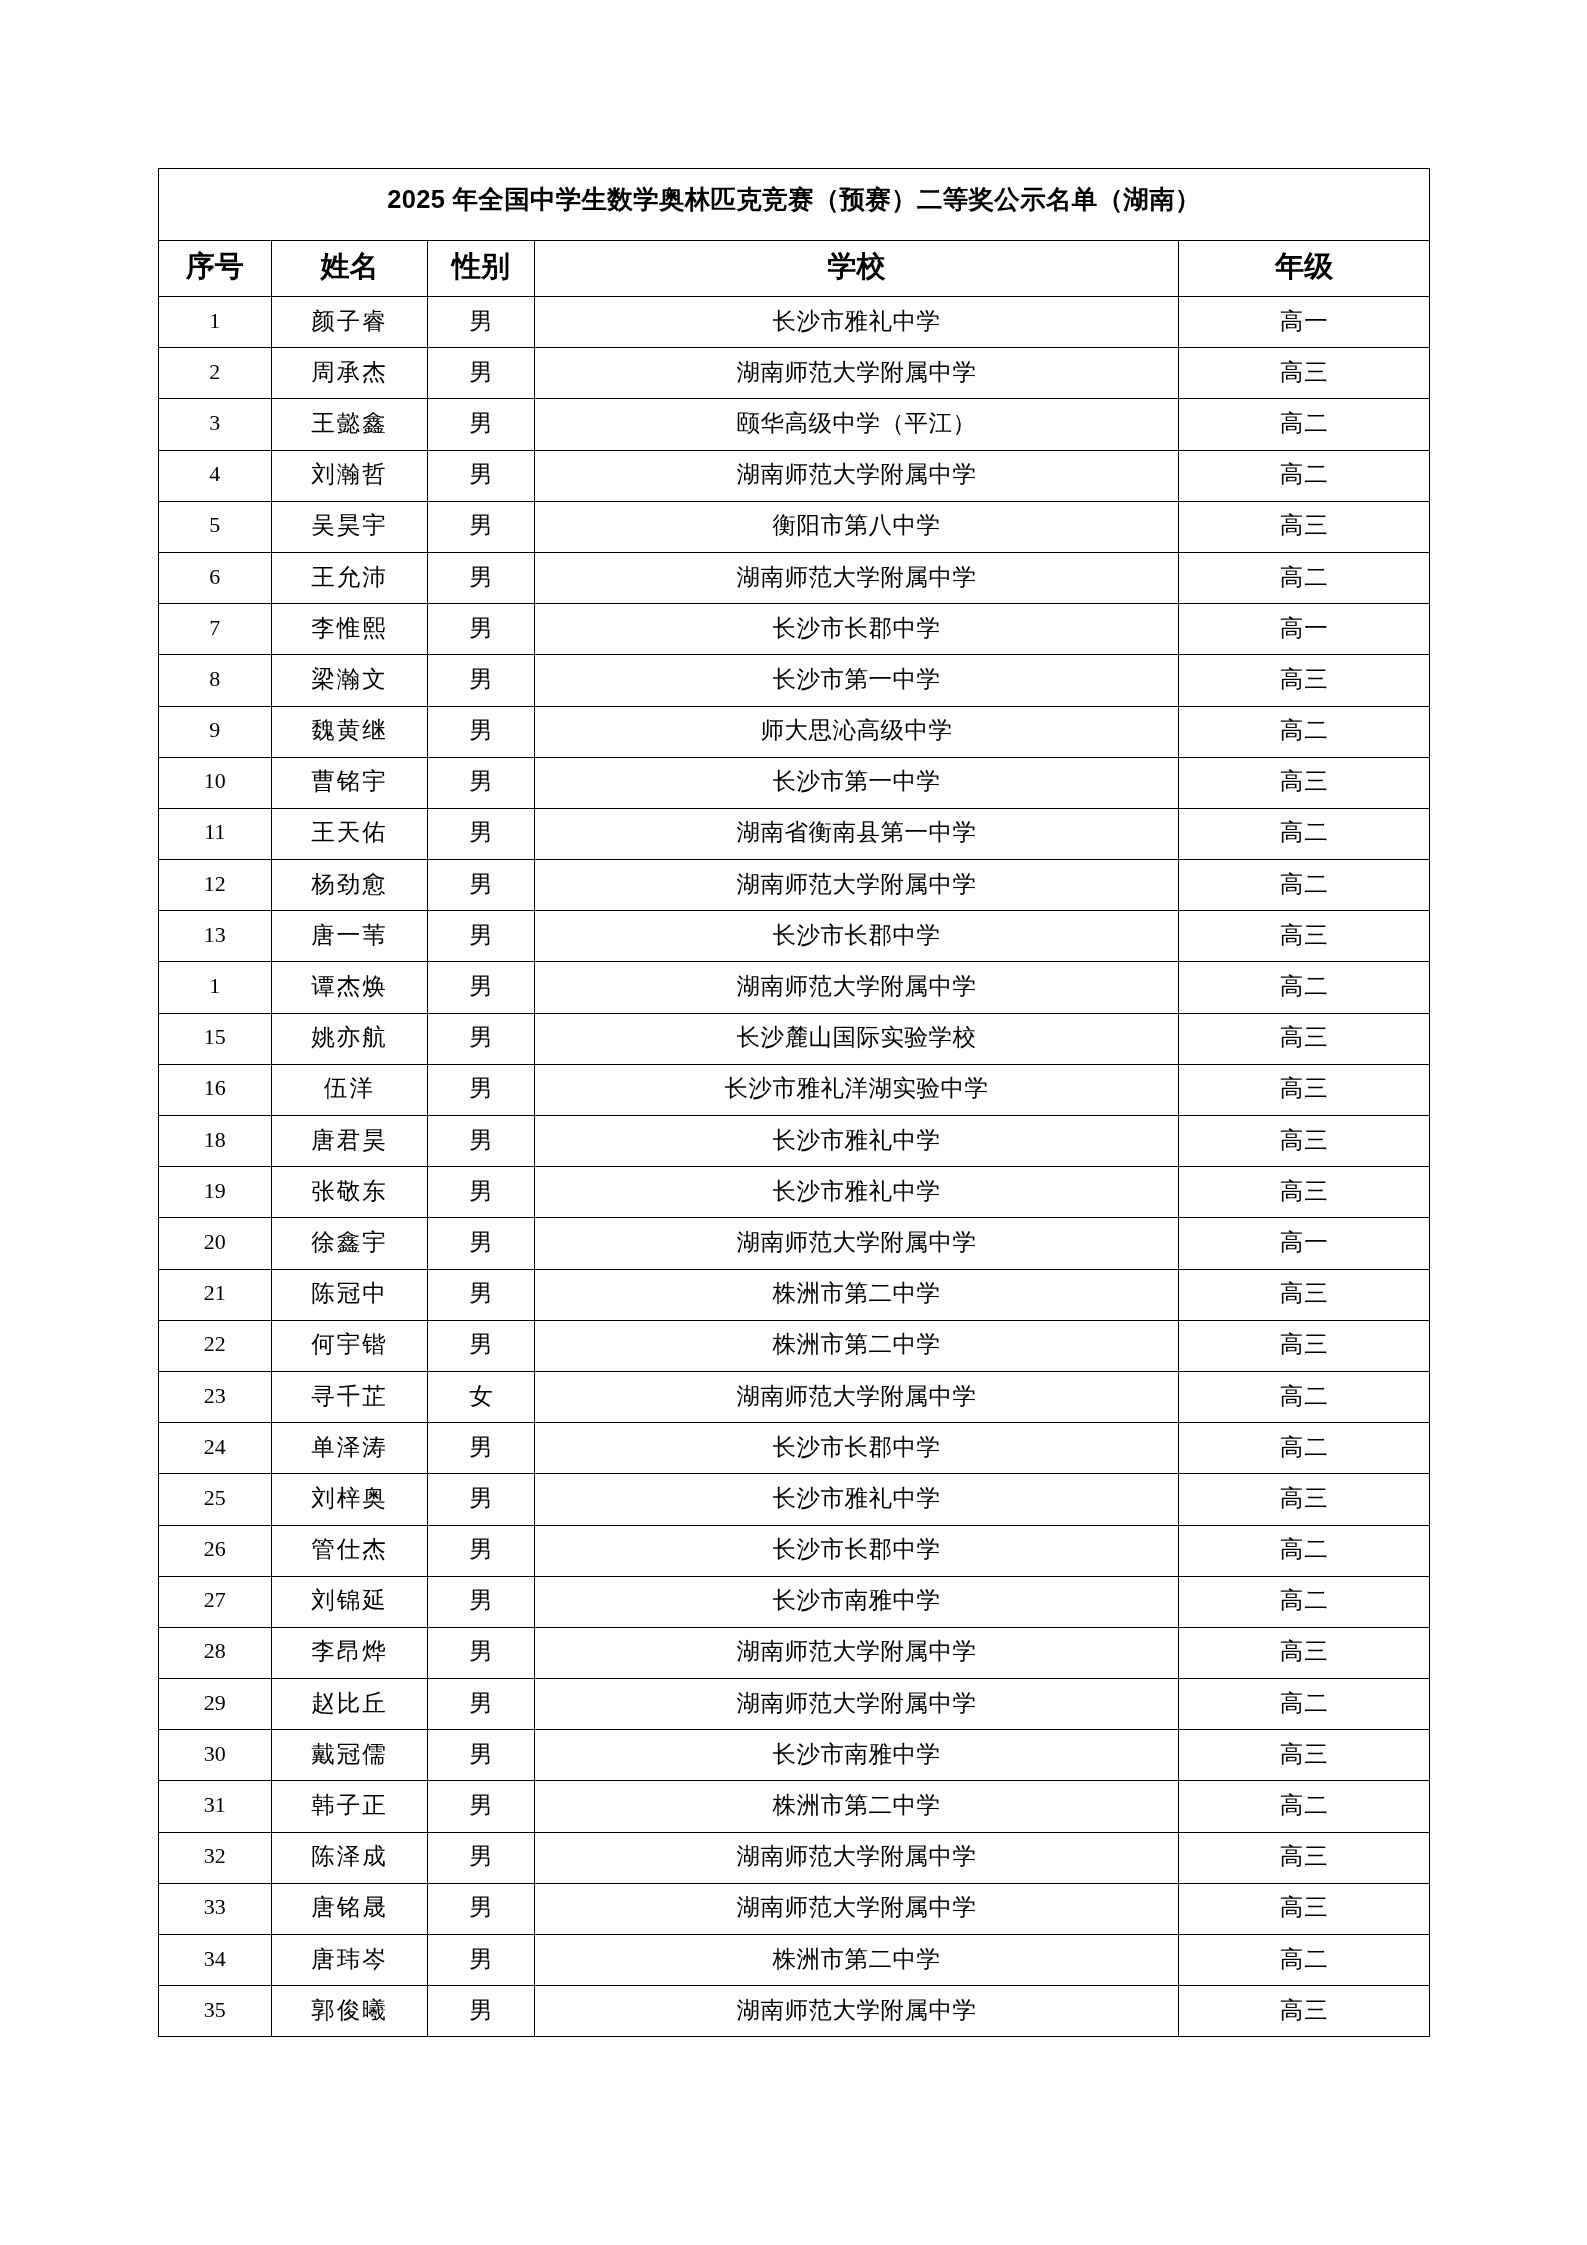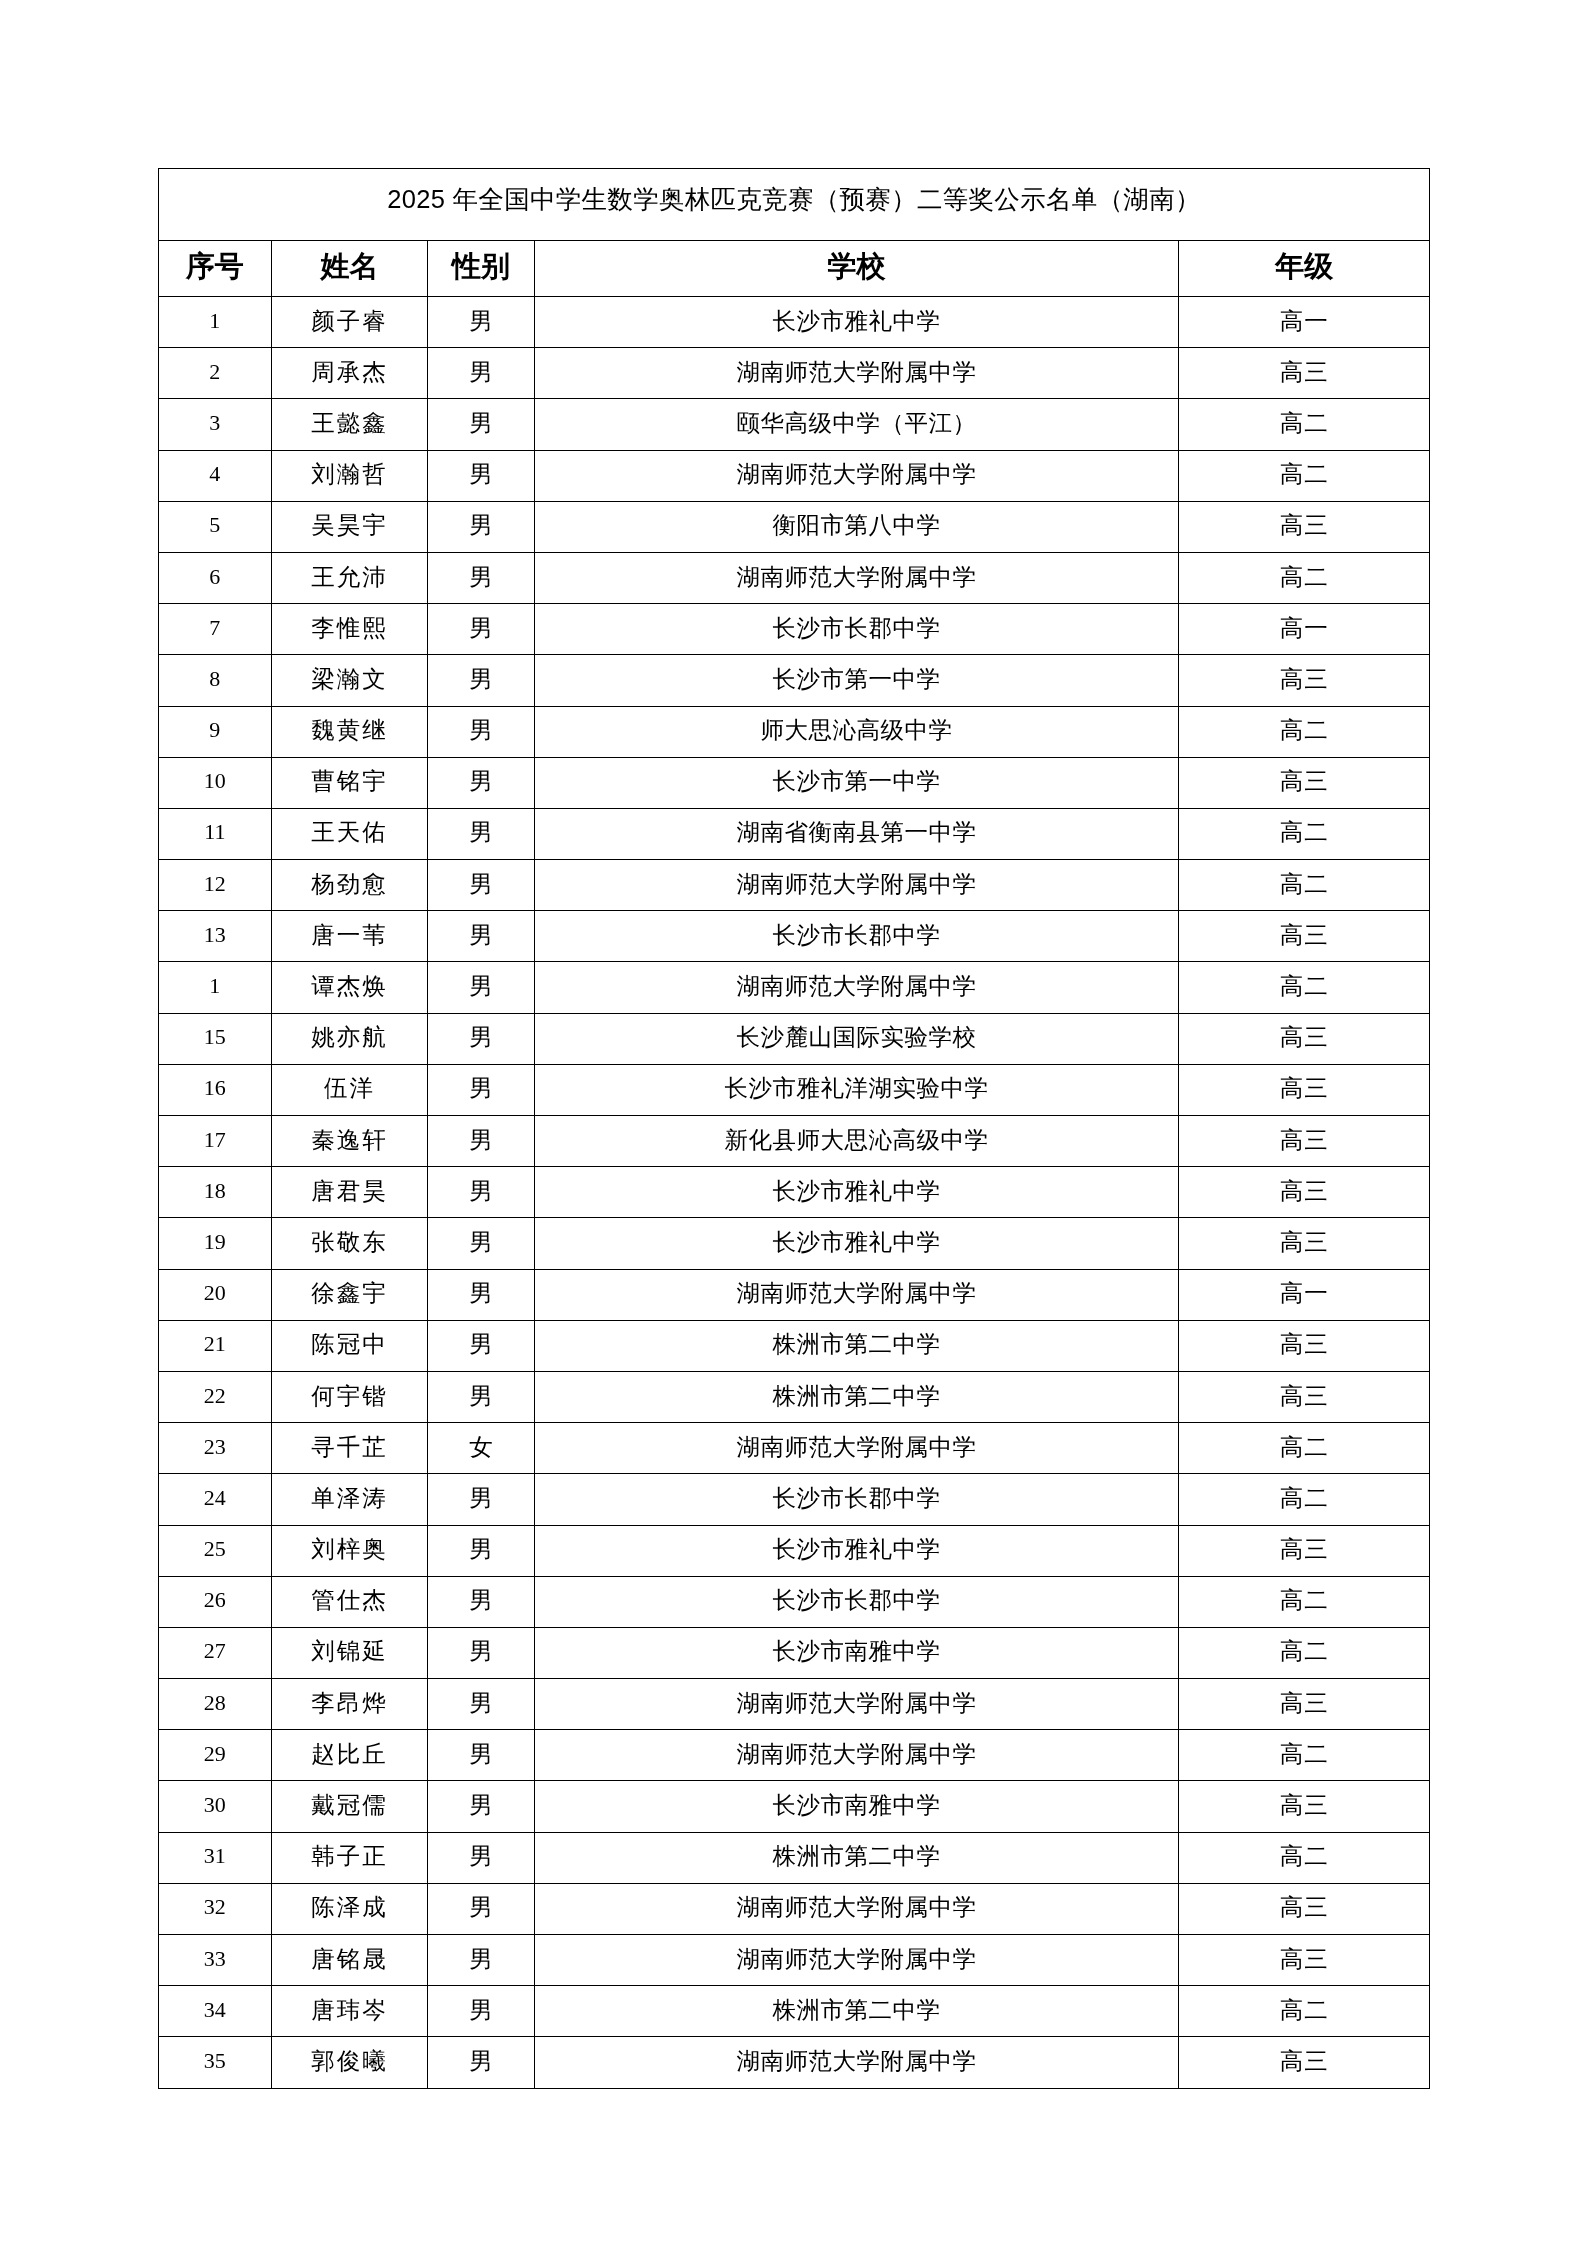--- a/index.html
+++ b/index.html
@@ -40,21 +40,21 @@
     padding: 0;
     text-align: center;
     vertical-align: middle;
     font-weight: normal;
     background: #ffffff;
   }
   
   tr.title-row td {
     height: 56px;
     font-family: "Liberation Sans", "DejaVu Sans", sans-serif;
-    font-weight: normal;
+    font-weight: bold;
     font-size: 25.5px;
     letter-spacing: 0.3px;
     padding: 2px 6px 13px 6px;
   }
   
   tr.head-row td {
     height: 52px;
     font-size: 29px;
     font-family: "Liberation Serif", "DejaVu Serif", serif;
     font-weight: bold;
@@ -210,27 +210,20 @@
             <td class="grade-cell">高三</td>
           </tr>
           <tr class="data-row">
             <td class="c-no">16</td>
             <td class="name-cell">伍洋</td>
             <td>男</td>
             <td class="school-cell">长沙市雅礼洋湖实验中学</td>
             <td class="grade-cell">高三</td>
           </tr>
           <tr class="data-row">
-            <td class="c-no">17</td>
-            <td class="name-cell">秦逸轩</td>
-            <td>男</td>
-            <td class="school-cell">新化县师大思沁高级中学</td>
-            <td class="grade-cell">高三</td>
-          </tr>
-          <tr class="data-row">
             <td class="c-no">18</td>
             <td class="name-cell">唐君昊</td>
             <td>男</td>
             <td class="school-cell">长沙市雅礼中学</td>
             <td class="grade-cell">高三</td>
           </tr>
           <tr class="data-row">
             <td class="c-no">19</td>
             <td class="name-cell">张敬东</td>
             <td>男</td>

